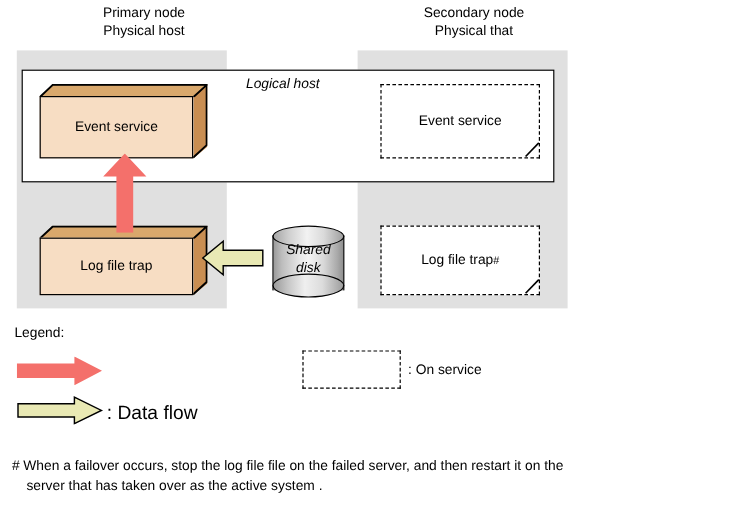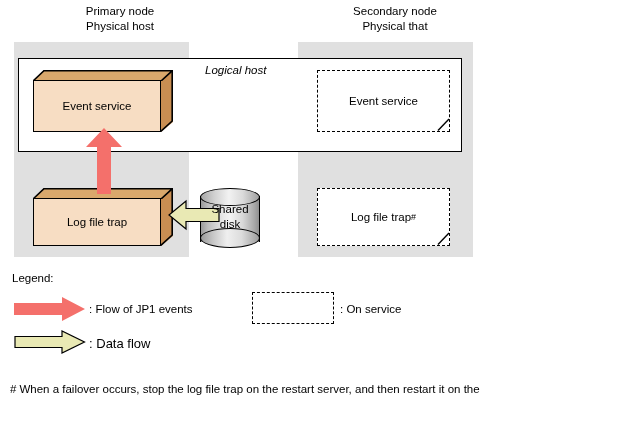--- a/index.html
+++ b/index.html
@@ -132,22 +132,22 @@
     position: absolute;
     right: -1px; bottom: -1px;
     width: 14px; height: 14px;
     pointer-events: none;
   }
   .sup-hash { font-size: 9px; vertical-align: super; }
 
   
   #shared-disk {
     position: absolute;
-    left: 200px; top: 188px;
-    width: 60px; height: 62px;
+    left: 227px; top: 188px;
+    width: 60px; height: 62px; font-style: italic;
   }
   #shared-disk .cyl-body {
     position: absolute;
     left: 0; top: 8px;
     width: 60px; height: 46px;
     background: linear-gradient(to right,
         #9a9a9a 0%, #bdbdbd 12%, #e8e8e8 38%,
         #f4f4f4 50%, #d8d8d8 72%, #a8a8a8 92%, #8f8f8f 100%);
     border-left: 1.2px solid #000;
     border-right: 1.2px solid #000;
@@ -192,21 +192,21 @@
   #arrow-data-left { position: absolute; left: 168px; top: 198px; width: 52px; height: 34px; }
 
   
   #legend-title {
     position: absolute; left: 12px; top: 272px;
     font-size: 11.5px; color: #000;
   }
   #legend-arrow-events { position: absolute; left: 14px; top: 297px; width: 72px; height: 24px; }
   #legend-arrow-data   { position: absolute; left: 14px; top: 330px; width: 72px; height: 24px; }
   #legend-label-events { position: absolute; left: 89px; top: 303px; font-size: 11.5px; }
-  #legend-label-data   { position: absolute; left: 89px; top: 336px; font-size: 13px; }
+  #legend-label-data   { position: absolute; left: 89px; top: 336px; font-size: 16px; }
 
   #legend-standby-box {
     position: absolute; left: 252px; top: 292px;
     width: 82px; height: 32px;
     border: 1.7px dashed #000;
     background: #fff;
     box-sizing: border-box;
   }
   #legend-label-standby { position: absolute; left: 340px; top: 303px; font-size: 11.5px; }
 
@@ -291,36 +291,33 @@
 
   <svg id="arrow-data-left" viewBox="0 0 52 34" preserveAspectRatio="none">
     <polygon points="1,17 18,3 18,10.5 51,10.5 51,23.5 18,23.5 18,31" fill="#e9e9b4" stroke="#000" stroke-width="1.2"></polygon>
   </svg>
 
   <div id="legend-title">Legend:</div>
 
   <svg id="legend-arrow-events" viewBox="0 0 72 24" preserveAspectRatio="none">
     <polygon points="0,6 48,6 48,0 71,12 48,24 48,18 0,18" fill="#f4706b" stroke="none"></polygon>
   </svg>
-  <div id="legend-label-events">
-    <span>:</span>
-    <span>Flow of JP1 events</span>
-  </div>
 
   <svg id="legend-arrow-data" viewBox="0 0 72 24" preserveAspectRatio="none">
     <polygon points="1,6.5 48,6.5 48,1 70.5,12 48,23 48,17.5 1,17.5" fill="#e9e9b4" stroke="#000" stroke-width="1.2"></polygon>
   </svg>
   <div id="legend-label-data">
     <span>:</span>
     <span>Data flow</span>
   </div>
 
   <div id="legend-standby-box"></div>
   <div id="legend-label-standby">
     <span>:</span>
     <span>On service</span>
   </div>
 
   <div id="footnote">
-    <span class="fn-mark">#</span><span>When a failover occurs, stop the log file trap on the restart server, and then restart it on the</span>
+    <span class="fn-mark">#</span><span>When a failover occurs, stop the log file file on the failed server, and then restart it on the</span>
+    <span class="fn-l2">server that has taken over as the active system .</span>
   </div>
 
 </div>
 
 </body></html>

